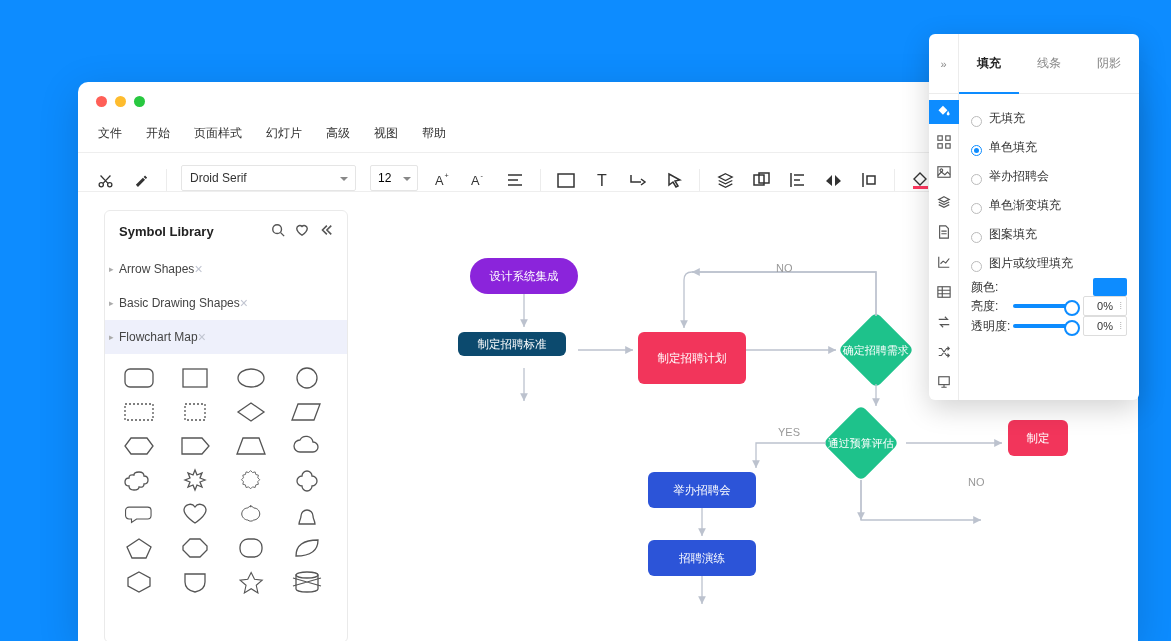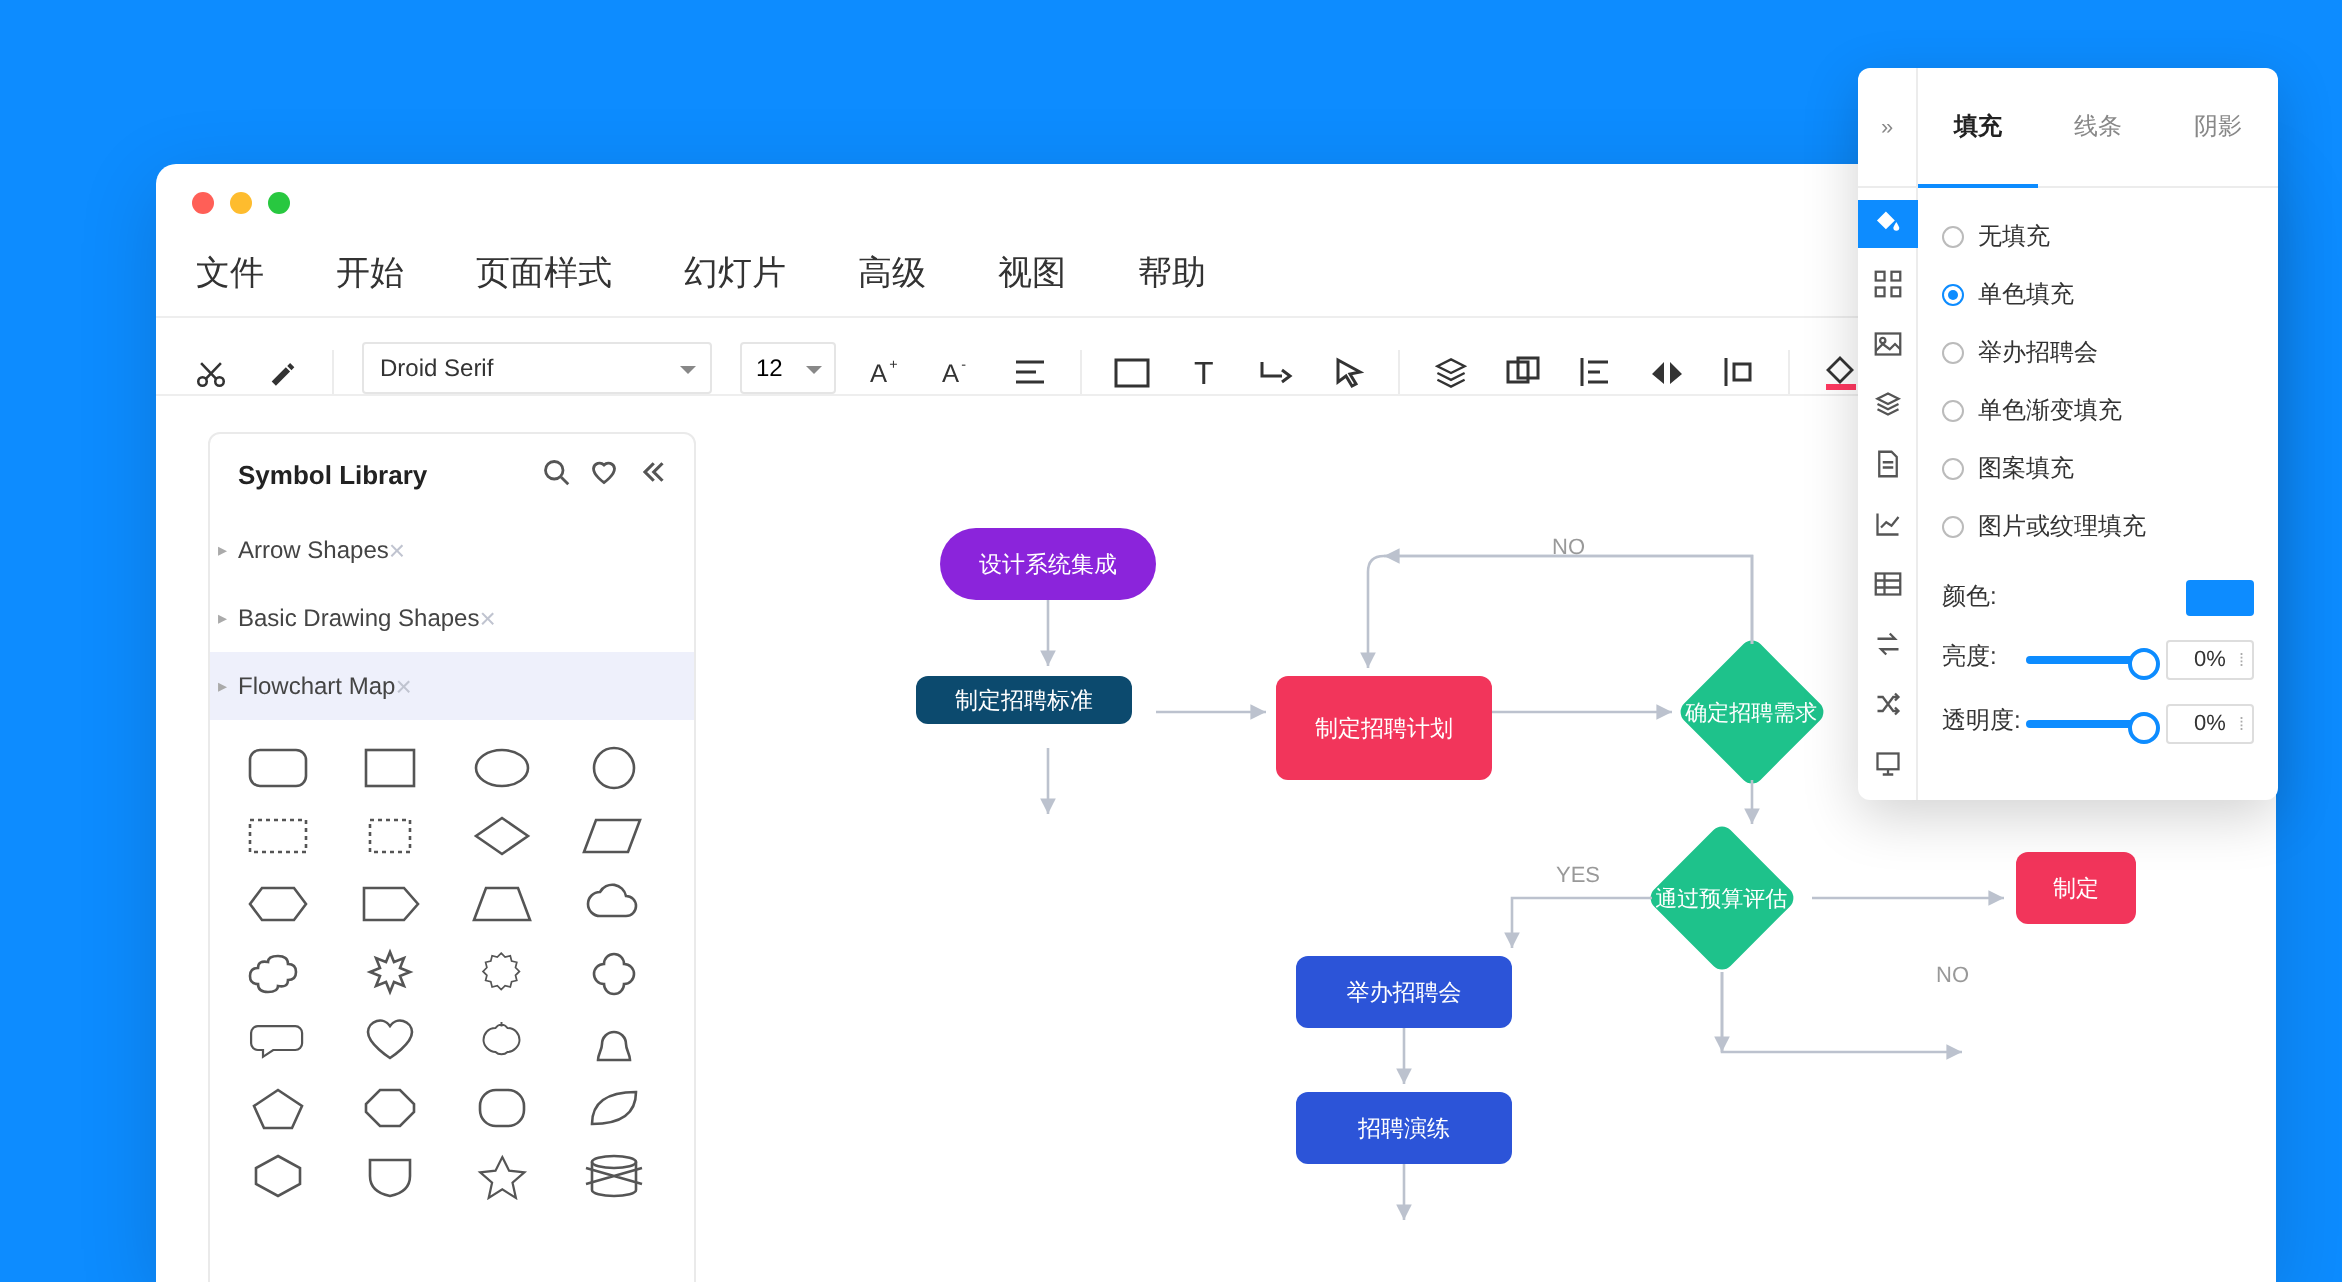--- a/index.html
+++ b/index.html
@@ -1,21 +1,21 @@
 <!DOCTYPE html>
 <html><head>
 <meta charset="utf-8">
 <style>
 *{margin:0;padding:0;box-sizing:border-box;font-family:-apple-system,"PingFang SC","Microsoft YaHei",sans-serif}
 body{background:#0d8cff;width:1171px;height:641px;overflow:hidden;position:relative}
 .app-window{position:absolute;left:78px;top:82px;width:1060px;height:559px;background:#fff;border-radius:10px 10px 0 0;box-shadow:0 10px 40px rgba(0,0,0,.15);overflow:hidden}
 .titlebar{display:flex;align-items:center;padding:14px 18px;gap:8px}
 .dot{width:11px;height:11px;border-radius:50%}
 .dot.r{background:#ff5f57}.dot.y{background:#febc2e}.dot.g{background:#28c840}
-.menubar{display:flex;gap:36px;padding:4px 20px 10px;font-size:17px;color:#333}
+.menubar{display:flex;gap:24px;padding:4px 20px 10px;font-size:12px;color:#333}
 .menubar span{cursor:pointer}
 .toolbar{display:flex;align-items:flex-end;border-top:1px solid #eee;border-bottom:1px solid #eee;height:40px;padding:0 16px;gap:14px}
 .tb-sep{width:1px;height:22px;background:#ececec}
 .tb-icon{display:flex;align-items:center;justify-content:center;width:22px;height:22px;color:#333;cursor:pointer}
 .font-select{width:175px;height:26px;border:1px solid #e5e5e5;display:flex;align-items:center;padding:0 8px;font-size:12px;color:#333;position:relative;border-radius:2px}
 .font-select::after{content:"";position:absolute;right:7px;top:11px;border:4px solid transparent;border-top-color:#888}
 .size-select{width:48px;height:26px;border:1px solid #e5e5e5;display:flex;align-items:center;padding:0 7px;font-size:12px;position:relative;border-radius:2px}
 .size-select::after{content:"";position:absolute;right:6px;top:11px;border:4px solid transparent;border-top-color:#888}
 .workspace{display:flex;height:calc(100% - 108px)}
 .shape-panel{width:244px;border:1px solid #eaeaea;border-radius:6px;margin:18px 0 0 26px;background:#fff;overflow:hidden}
@@ -38,25 +38,25 @@
 .props-tabs{display:flex;border-bottom:1px solid #ececec}
 .props-tab-chev{width:30px;display:flex;align-items:center;justify-content:center;color:#888;border-right:1px solid #ececec;font-size:11px}
 .props-tab{flex:1;text-align:center;font-size:12px;padding:21px 0;color:#888;cursor:pointer}
 .props-tab.active{color:#222;font-weight:600;position:relative}
 .props-tab.active::after{content:"";position:absolute;left:0;right:0;bottom:-1px;height:2px;background:#0d8cff}
 .props-body{display:flex}
 .props-tool-col{width:30px;border-right:1px solid #ececec;display:flex;flex-direction:column;padding:6px 0;gap:6px}
 .ptc{width:30px;height:24px;display:flex;align-items:center;justify-content:center;color:#555;cursor:pointer}
 .ptc.active{background:#0d8cff;color:#fff}
 .props-content{flex:1;padding:10px 12px 14px;font-size:12px;color:#333}
-.fill-opt{display:flex;align-items:center;gap:7px;padding:6px 0}
+.fill-opt{display:flex;align-items:flex-end;gap:7px;padding:6px 0}
 .radio{width:11px;height:11px;border:1px solid #bbb;border-radius:50%;position:relative}
 .radio.on{border-color:#0d8cff}
 .radio.on::after{content:"";position:absolute;left:2px;top:2px;width:5px;height:5px;background:#0d8cff;border-radius:50%}
-.prop-row{display:flex;align-items:flex-start;justify-content:space-between;margin-top:12px}
+.prop-row{display:flex;align-items:center;justify-content:space-between;margin-top:0}
 .prop-row label{font-size:12px;color:#333}
 .color-sw{width:34px;height:18px;background:#0d8cff;border-radius:2px;cursor:pointer}
 .slider{width:62px;height:4px;background:#0d8cff;border-radius:2px;position:relative}
 .slider::after{content:"";position:absolute;right:-5px;top:-4px;width:12px;height:12px;border-radius:50%;background:#fff;border:2px solid #0d8cff}
 .spin{width:44px;height:20px;border:1px solid #ddd;display:flex;align-items:center;justify-content:center;font-size:11px;position:relative;border-radius:2px}
 .spin::after{content:"⁞";position:absolute;right:4px;color:#aaa;font-size:9px}
 </style>
 </head>
 <body>
 

